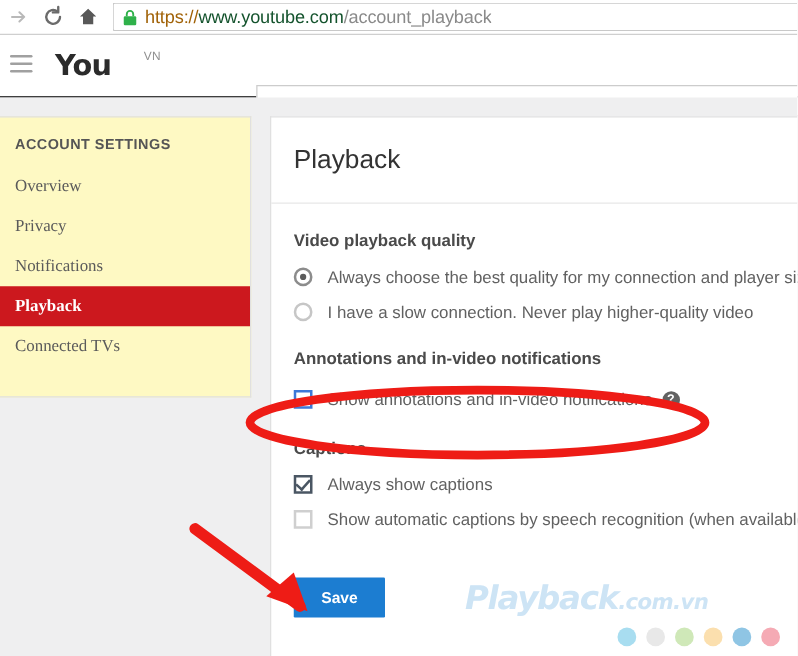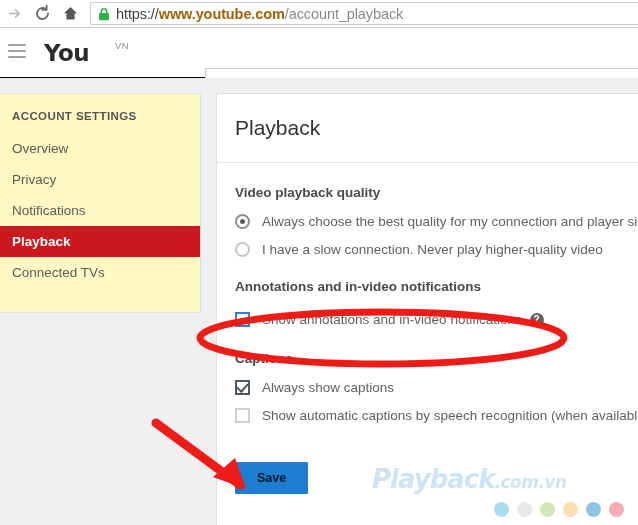--- a/index.html
+++ b/index.html
@@ -47,22 +47,22 @@
     padding-left: 7px;
     box-sizing: border-box;
   }
   #lock-icon { flex: 0 0 auto; margin-right: 6px; display:block; }
   #url-text {
     font-size: 14.5px;
     letter-spacing: -0.1px;
     white-space: nowrap;
     overflow: hidden;
   }
-  #url-text .scheme { color: #404040; }
-  #url-text .host   { color: #a16207; font-weight: bold; }
+  #url-text .scheme { color: #a16207; }
+  #url-text .host   { color: #14532d; }
   #url-text .path   { color: #8a8a8a; }
 
   
   #masthead {
     position: absolute;
     left: 0; top: 28px;
     width: 638px; height: 49px;
     background: #ffffff;
     border-bottom: 1px solid #000000;
   }
@@ -151,20 +151,21 @@
     color: #555555;
     letter-spacing: 0.4px;
     padding: 16px 0 11px 12px;
   }
   .side-item {
     font-size: 13.5px;
     color: #5b5b5b;
     padding: 8px 0 8px 12px;
     cursor: pointer;
     white-space: nowrap;
+    font-family: Liberation Serif, serif;
   }
   .side-item.active {
     background: #cc181e;
     color: #ffffff;
     font-weight: bold;
   }
 
   
   #main-panel {
     position: absolute;
@@ -259,21 +260,21 @@
     text-align: center;
     margin-left: 8px;
     flex: 0 0 auto;
     cursor: pointer;
     font-family: "Liberation Sans", sans-serif;
   }
 
   #save-button {
     margin: 26px 0 0 18px;
     background: #1c7dd1;
-    color: #0f172a;
+    color: #ffffff;
     border: none;
     font-size: 12.5px;
     font-weight: bold;
     padding: 9px 22px;
     cursor: pointer;
     font-family: "Liberation Sans", sans-serif;
     border-radius: 1px;
   }
 
   

